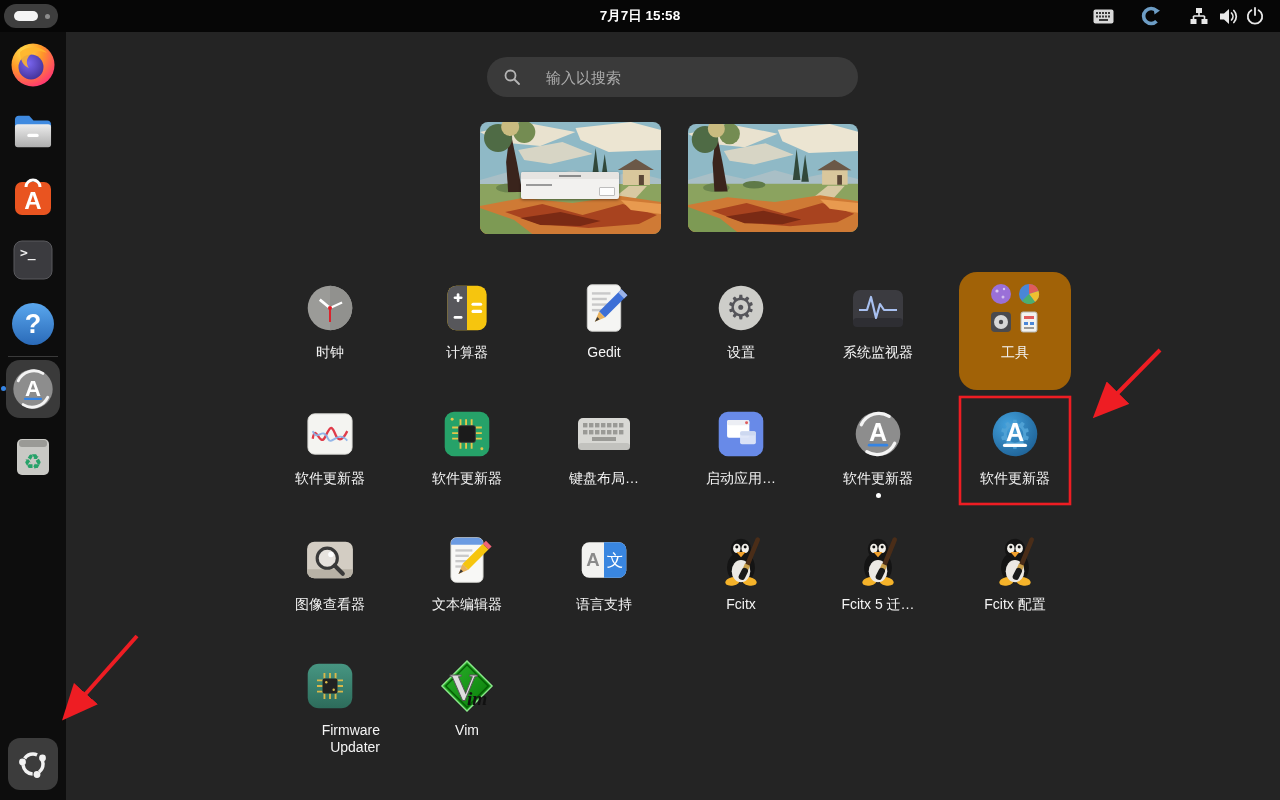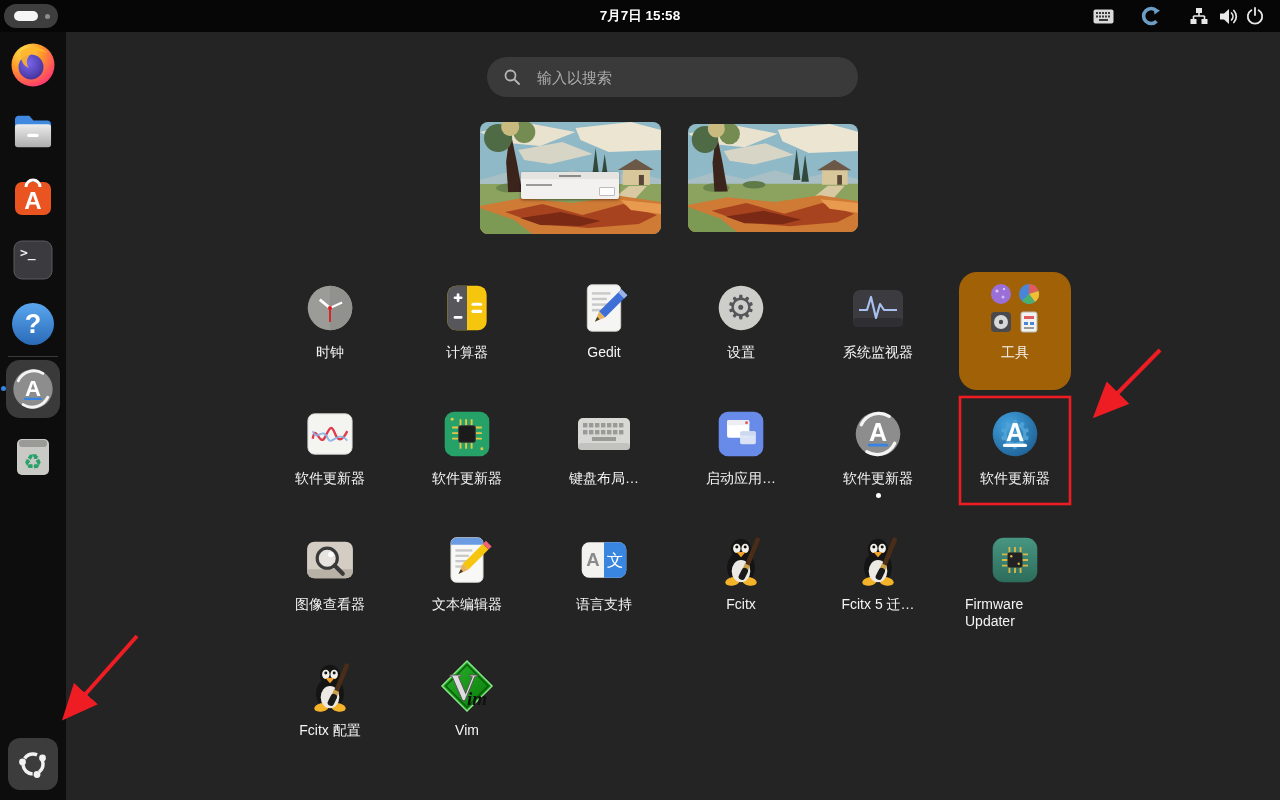--- a/index.html
+++ b/index.html
@@ -28,21 +28,21 @@
     display:flex;align-items:center;justify-content:center;}
   #dock-running-dot{position:absolute;left:1px;top:354px;width:5px;height:5px;border-radius:50%;}
   #show-apps{position:absolute;left:8px;top:706px;width:50px;height:52px;border-radius:12px;background:#3c3c3c;
     display:flex;align-items:center;justify-content:center;}
 
   
   #searchbar{left:487px;top:57px;width:371px;height:40px;border-radius:21px;background:#3a3a3a;
     display:flex;align-items:center;z-index:5;}
   #searchbar svg{margin-left:17px;}
   #search-input{background:transparent;border:0;outline:none;color:#f9a8d4;font-size:15px;
-    font-family:inherit;margin-left:15px;width:300px;}
+    font-family:inherit;margin-left:24px;width:300px;}
   #search-input::placeholder{color:#ababab;opacity:1;}
 
   
   .ws-thumb{top:122px;height:112px;border-radius:8px;overflow:hidden;background:#333;}
   #ws1{left:480px;width:181px;}
   #ws2{left:688px;top:124px;width:170px;height:108px;}
   .ws-thumb svg{display:block;width:100%;height:100%;}
   #mini-window{position:absolute;left:41px;top:50px;width:98px;height:27px;background:#f2f1ef;
     border-radius:2px;box-shadow:0 1px 3px rgba(0,0,0,.45);}
   #mini-window .mw-title{position:absolute;left:0;top:0;width:100%;height:7px;background:#e6e4e1;
@@ -50,21 +50,21 @@
   #mini-window .mw-tbar{position:absolute;left:38px;top:3px;width:22px;height:1.5px;background:#8a8a8a;}
   #mini-window .mw-line{position:absolute;left:5px;top:12px;width:26px;height:2px;background:#9a9a9a;}
   #mini-window .mw-btn{position:absolute;right:4px;bottom:3px;width:14px;height:7px;background:#fdfdfd;
     border:1px solid #bdbdbd;border-radius:1px;}
 
   
   #app-grid{left:274px;top:272px;display:grid;z-index:5;
     grid-template-columns:repeat(6,112px);grid-auto-rows:118px;column-gap:25px;row-gap:8px;}
   .cell{display:flex;flex-direction:column;align-items:center;padding-top:8px;box-sizing:border-box;position:relative;}
   .i56{width:56px;height:56px;display:flex;align-items:center;justify-content:center;}
-  .app-label{margin-top:8px;font-size:14px;line-height:17px;text-align:left;color:#f4f4f4;max-width:100px;}
+  .app-label{margin-top:8px;font-size:14px;line-height:17px;text-align:right;color:#f4f4f4;max-width:100px;}
   .cell-folder{background:#a16207;border-radius:18px;}
   .minis{width:56px;height:56px;display:grid;grid-template-columns:22px 22px;grid-template-rows:22px 22px;
     gap:6px;align-content:center;justify-content:center;}
   .run-dot{width:5px;height:5px;border-radius:50%;background:#ffffff;margin-top:6px;}
 
   
   #annotations{left:0;top:0;z-index:60;pointer-events:none;}
 </style>
 </head>
 <body>
@@ -552,42 +552,42 @@
         <svg width="52" height="52" viewBox="0 0 56 56">
           <use href="#tux"></use>
         </svg>
       </div>
     <div class="app-label">Fcitx 5 迁…</div>
   </div>
 
   <div class="cell">
     <div class="i56">
         <svg width="52" height="52" viewBox="0 0 56 56">
+          <use href="#tux"></use>
+        </svg>
+      </div>
+    <div class="app-label">Fcitx 配置</div>
+  </div>
+
+  <div class="cell">
+    <div class="i56">
+        <svg width="52" height="52" viewBox="0 0 56 56">
       <rect x="4" y="4" width="48" height="48" rx="12" fill="url(#fwgrad)"></rect>
       <g stroke="#d8b84a" stroke-width="2">
         <path d="M22 14 v6 M28 14 v6 M34 14 v6"></path>
         <path d="M22 36 v6 M28 36 v6 M34 36 v6"></path>
         <path d="M14 22 h6 M14 28 h6 M14 34 h6"></path>
         <path d="M36 22 h6 M36 28 h6 M36 34 h6"></path>
       </g>
       <rect x="20" y="20" width="16" height="16" rx="2" fill="#222222"></rect>
       <circle cx="24" cy="24" r="1.3" fill="#d8b84a"></circle>
           <circle cx="32" cy="32" r="1.3" fill="#d8b84a"></circle>
     </svg>
       </div>
     <div class="app-label">Firmware Updater</div>
-  </div>
-
-  <div class="cell">
-    <div class="i56">
-        <svg width="52" height="52" viewBox="0 0 56 56">
-          <use href="#tux"></use>
-        </svg>
-      </div>
-    <div class="app-label">Fcitx 配置</div>
   </div>
 
   <div class="cell">
     <div class="i56">
         <svg width="54" height="54" viewBox="0 0 56 56">
       <polygon points="28,2 54,28 28,54 2,28" fill="url(#vimg)" stroke="#8ae88a" stroke-width="1.5"></polygon>
       <polygon points="28,6 50,28 28,50 6,28" fill="none" stroke="#045f04" stroke-width="1.5"></polygon>
       <text x="10" y="42" font-size="40" font-weight="bold" fill="#dedede" stroke="#555555" stroke-width="1" font-family="Liberation Serif,serif">V</text>
       <text x="28" y="48" font-size="20" font-style="italic" font-weight="bold" fill="#111111" font-family="Liberation Serif,serif">im</text>
     </svg>

